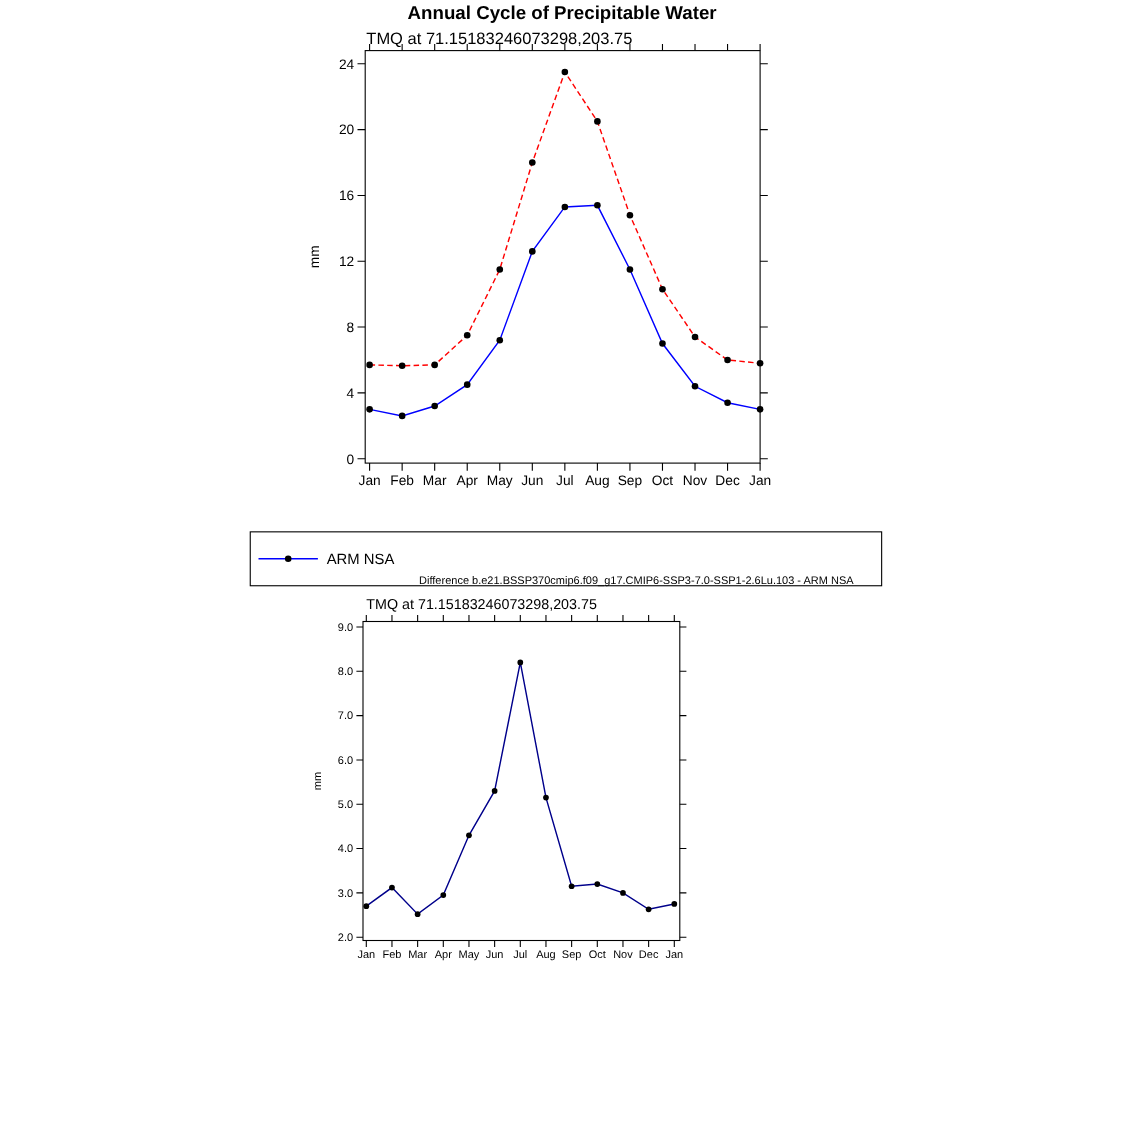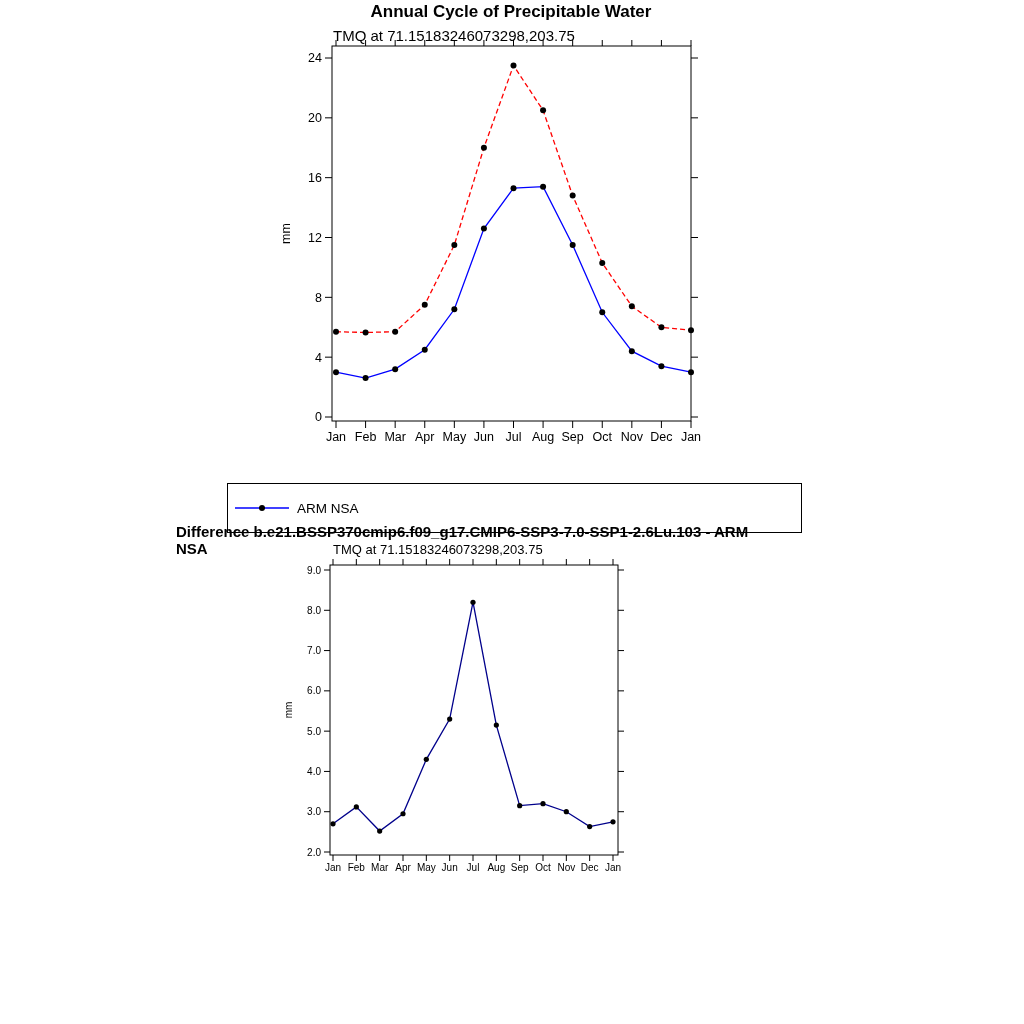--- a/index.html
+++ b/index.html
@@ -1,21 +1,21 @@
 <!DOCTYPE html>
 <html><head>
 <meta charset="utf-8">
 <style>
   html,body{margin:0;padding:0;}
   body{width:1024px;height:1024px;background:#ffffff;position:relative;overflow:hidden;
        font-family:"Liberation Sans","DejaVu Sans",sans-serif;color:#000;}
   .abs{position:absolute;}
   .title1{left:281px;top:2px;width:460px;text-align:center;font-size:17px;font-weight:bold;}
   .subtitle1{left:333px;top:27px;font-size:15px;}
-  .title2{left:176px;top:523px;width:600px;text-align:left;font-size:15px;font-weight:bold;}
+  .title2{left:176px;top:523px;width:600px;text-align:right;font-size:10px;font-weight:normal;}
   .subtitle2{left:333px;top:542px;font-size:13px;}
   .legend-box{left:227px;top:456px;width:573px;height:48px;border:1px solid #000;
               display:flex;flex-direction:column;justify-content:center;background:#fff;margin-top:27px;}
   .legend-row{display:flex;align-items:center;height:23px;}
   .legend-sample{margin-left:6px;margin-right:7px;flex:0 0 auto;}
   .legend-label{font-size:13.5px;white-space:nowrap;}
   svg{display:block;}
 </style>
 </head>
 <body>

